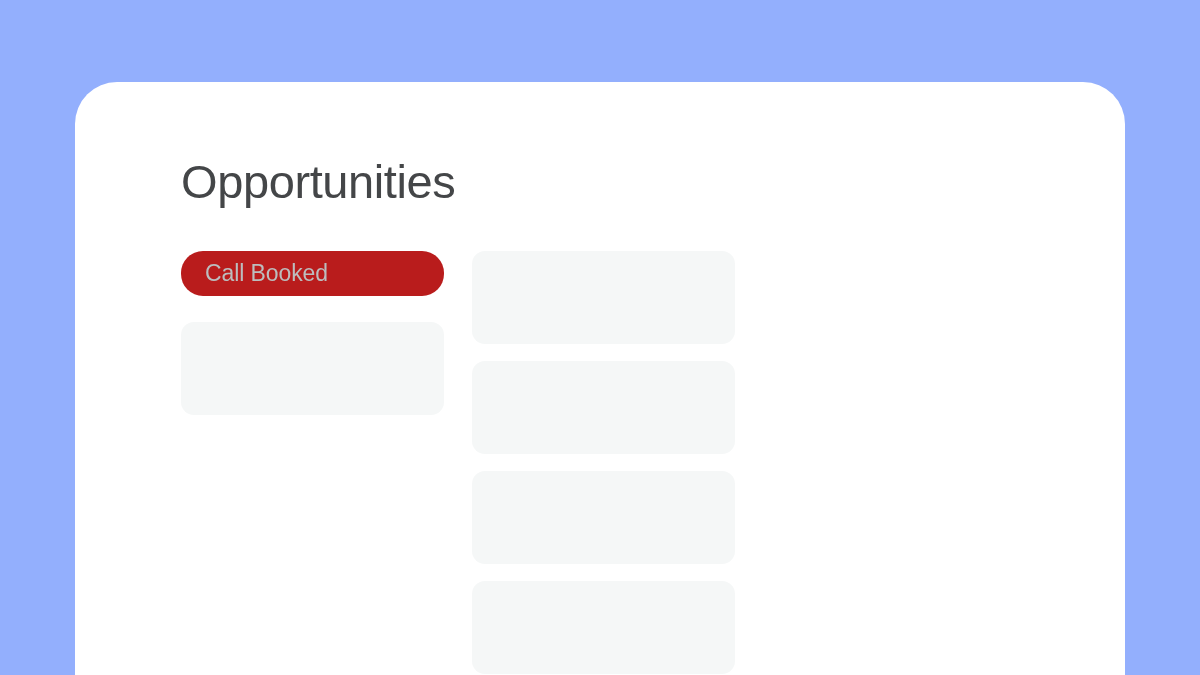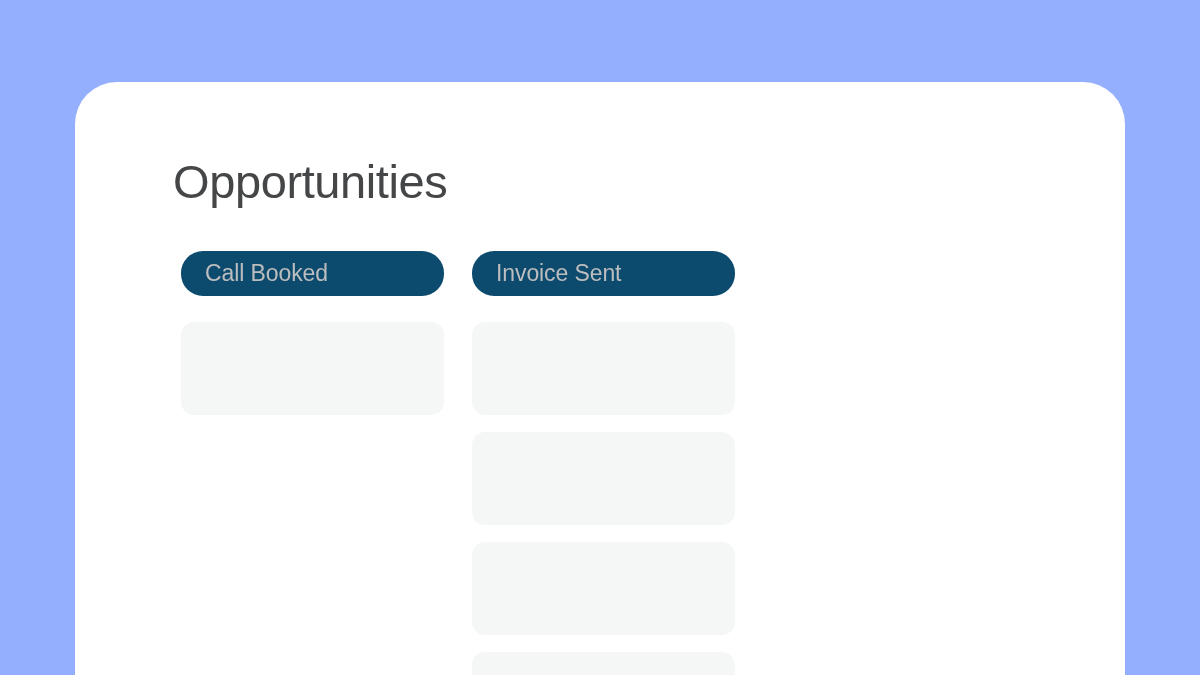--- a/index.html
+++ b/index.html
@@ -28,21 +28,21 @@
     top: 82px;
     width: 1050px;
     height: 620px;
     background: #ffffff;
     border-radius: 42px 42px 0 0;
     overflow: hidden;
   }
 
   .page-title {
     position: absolute;
-    left: 98px;
+    left: 106px;
     top: 76px;
     margin: 0;
     font-size: 47px;
     font-weight: 400;
     letter-spacing: -0.4px;
     color: #444648;
     line-height: 1;
     white-space: nowrap;
   }
 
@@ -59,21 +59,21 @@
   .board-column {
     width: 263px;
     flex: 0 0 263px;
     display: flex;
     flex-direction: column;
   }
 
   .column-header {
     height: 45px;
     border-radius: 22px;
-    background: #0c4a6e;
+    background: #b91c1c;
     display: flex;
     align-items: center;
     padding: 0 24px;
     box-sizing: border-box;
     margin-bottom: 26px;
   }
 
   .column-header-label {
     font-size: 23px;
     font-weight: 400;
@@ -109,23 +109,20 @@
     <div class="board-column">
       <div class="column-header">
         <span class="column-header-label">Call Booked</span>
       </div>
       <div class="card-list">
         <div class="deal-card"></div>
       </div>
     </div>
 
     <div class="board-column">
-      <div class="column-header">
-        <span class="column-header-label">Invoice Sent</span>
-      </div>
       <div class="card-list">
         <div class="deal-card"></div>
         <div class="deal-card"></div>
         <div class="deal-card"></div>
         <div class="deal-card"></div>
       </div>
     </div>
 
 
   </div>

